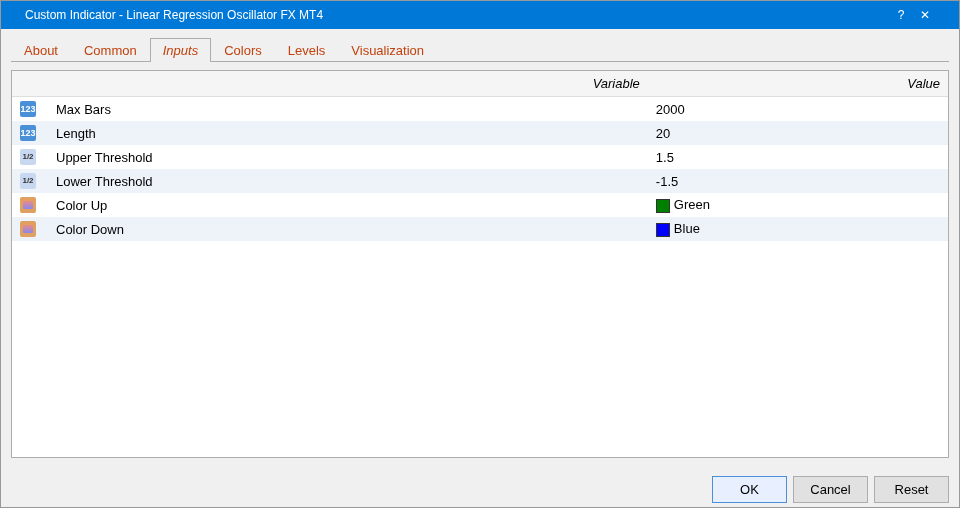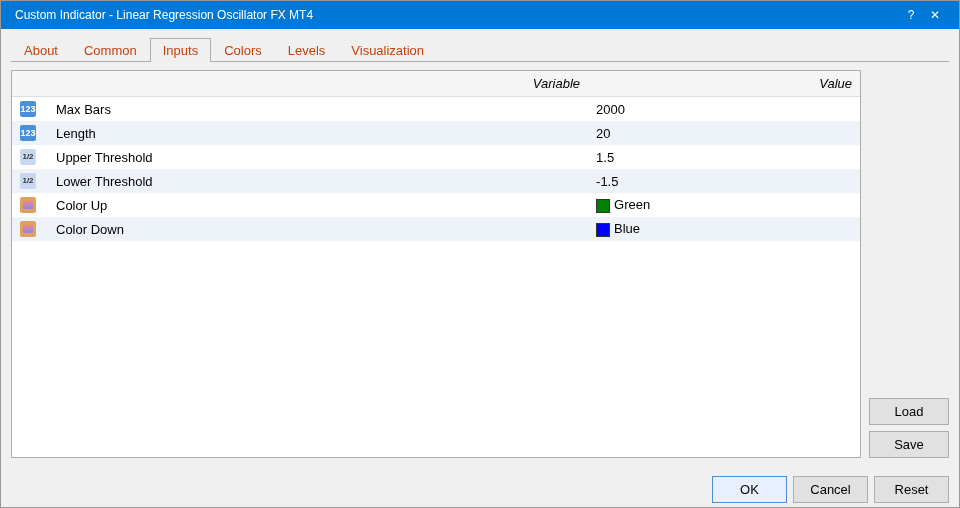--- a/index.html
+++ b/index.html
@@ -24,21 +24,21 @@
       flex-direction: column;
     }
 
     .title-bar {
       background: #0078d7;
       color: white;
       height: 28px;
       display: flex;
       align-items: center;
       justify-content: space-between;
-      padding: 0 14px;
+      padding: 0 24px;
       flex-shrink: 0;
     }
 
     .title-bar-title {
       font-size: 12px;
     }
 
     .title-bar-controls {
       display: flex;
       gap: 4px;
@@ -81,20 +81,21 @@
       color: #c2410c;
       position: relative;
       top: 1px;
     }
 
     .tab.active {
       background: #f0f0f0;
       border-color: #adadad;
       border-bottom-color: #f0f0f0;
       z-index: 1;
+      font-style: italic;
     }
 
     .main-panel {
       display: flex;
       flex: 1;
       gap: 8px;
     }
 
     .table-area {
       flex: 1;
@@ -320,24 +321,20 @@
                     </span>
                     <span>Color Down</span>
                   </div>
                 </td>
                 <td><span class="color-swatch" style="background: rgb(0, 0, 255);"></span><span>Blue</span></td>
               </tr>
             </tbody>
         </table>
       </div>
 
-      <div class="side-buttons">
-        <button class="side-btn">Load</button>
-        <button class="side-btn">Save</button>
-      </div>
     </div>
   </div>
 
   <div class="bottom-bar">
     <button class="bottom-btn ok-btn">OK</button>
     <button class="bottom-btn">Cancel</button>
     <button class="bottom-btn">Reset</button>
   </div>
 </div>
 

